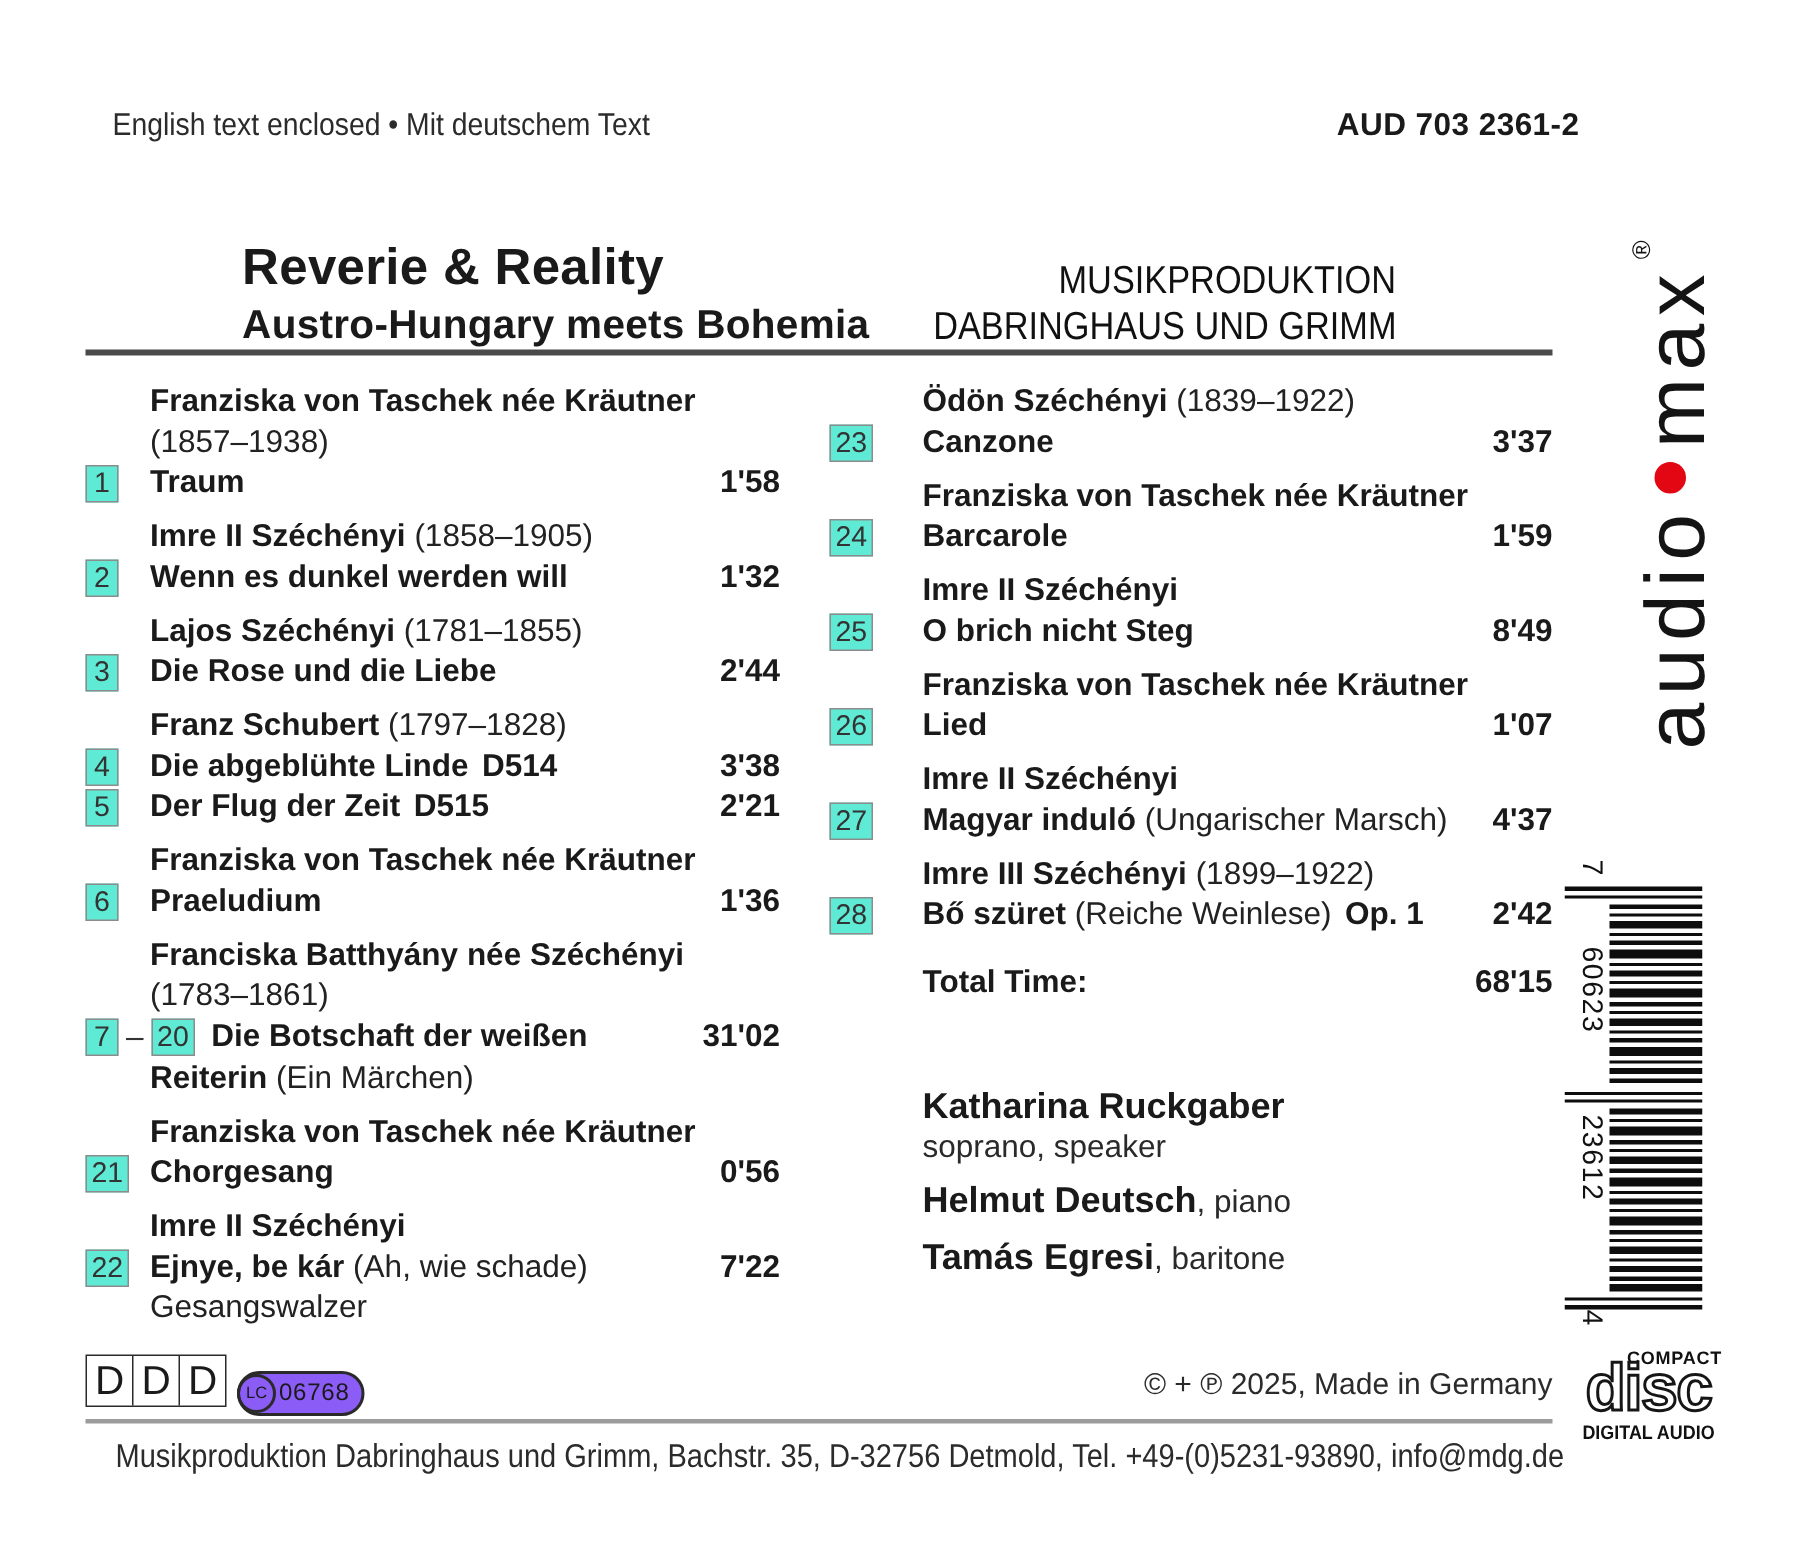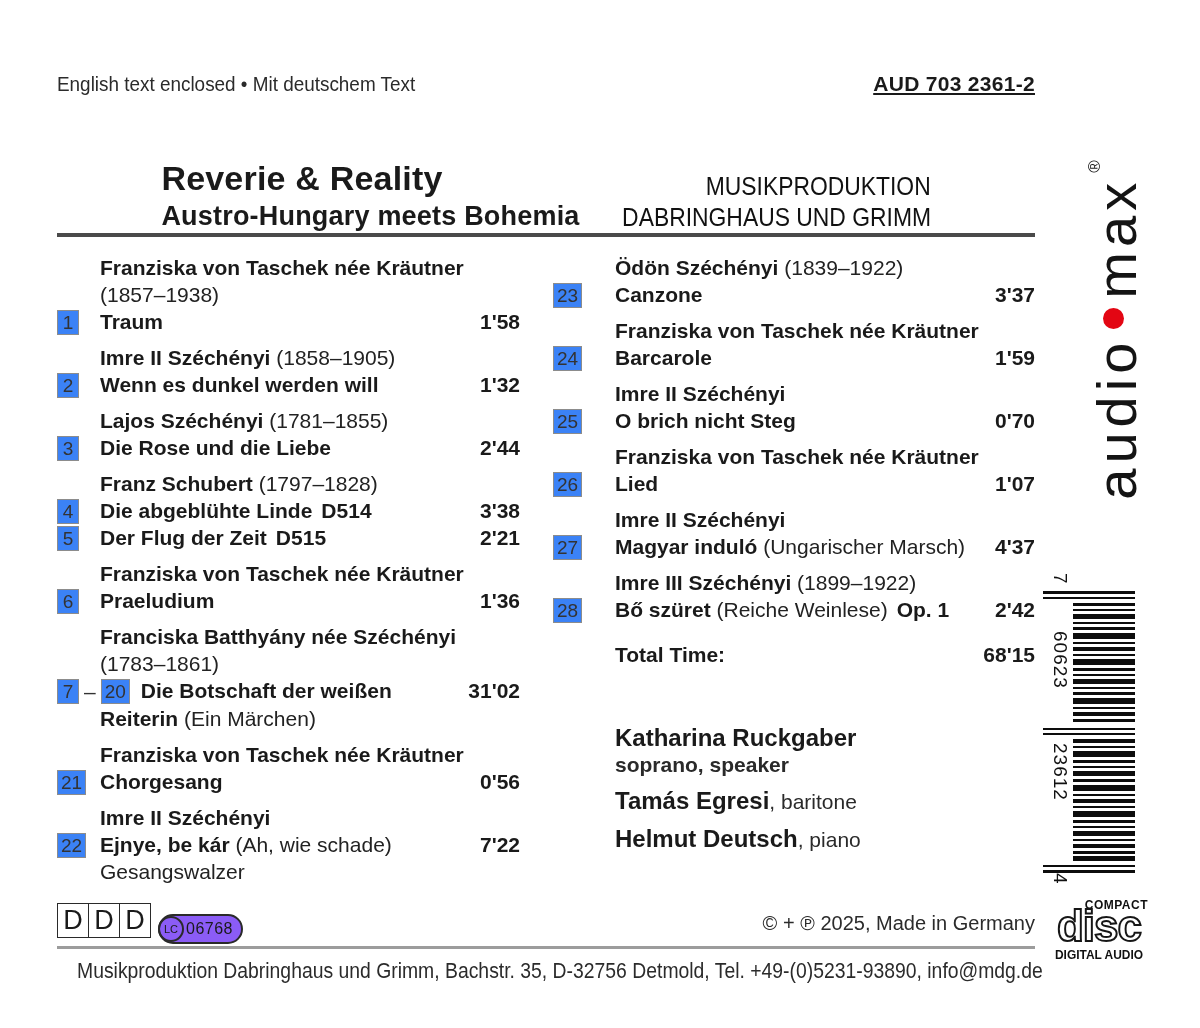--- a/index.html
+++ b/index.html
@@ -7,21 +7,21 @@
     width:1200px;height:1028px;position:relative;overflow:hidden;
     font-family:"Liberation Sans","DejaVu Sans",sans-serif;color:#1a1a1a;
     -webkit-font-smoothing:antialiased;
   }
   .b{font-weight:bold;}
   .r{font-weight:normal;color:#222;}
   .cond{display:inline-block;white-space:nowrap;transform:scaleX(0.9);transform-origin:0 50%;}
   .cond-r{display:inline-block;white-space:nowrap;transform:scaleX(0.88);transform-origin:100% 50%;}
 
   
-  .top-line{position:absolute;left:57px;top:72px;width:978px;display:flex;justify-content:space-between;align-items:flex-start;text-decoration:underline;}
+  .top-line{position:absolute;left:75px;top:72px;width:978px;display:flex;justify-content:space-between;align-items:flex-start;}
   .top-left{font-size:21px;color:#2b2b2b;}
   .catalog{font-size:21px;font-weight:bold;letter-spacing:.3px;}
 
   
   .masthead{position:absolute;left:57px;top:158px;width:978px;display:flex;justify-content:center;align-items:flex-end;}
   .album-title{font-size:34px;font-weight:bold;line-height:40px;letter-spacing:.2px;}
   .album-subtitle{font-size:27px;font-weight:bold;line-height:34px;letter-spacing:.2px;margin-top:1px;}
   .label-block{text-align:right;font-size:26px;line-height:31px;color:#111;}
   .rule-top{position:absolute;left:57px;top:233px;width:978px;height:4px;background:#4a4a4a;}
 
@@ -33,37 +33,37 @@
   .group{margin-bottom:9px;}
   .col-left .indent{margin-left:43px;}
   .col-right .indent{margin-left:62px;}
   .composer{white-space:nowrap;}
   .dates{color:#222;}
   .track-row{display:flex;align-items:baseline;}
   .num-cell{flex:none;width:43px;display:flex;align-items:center;gap:3px;}
   .col-right .num-cell{width:62px;}
   .num-cell.wide{width:auto;margin-right:11px;}
   .numbox{display:inline-flex;align-items:center;justify-content:center;min-width:22px;height:25px;padding:0 3px;
-    border:1.5px solid #8c8c8c;color:#333;font-size:19px;line-height:1;background:#3b82f6;box-sizing:border-box;}
+    border:1.5px solid #8c8c8c;color:#333;font-size:19px;line-height:1;background:#5eead4;box-sizing:border-box;}
   .dash{color:#333;margin:0 2px;}
   .title{flex:1;min-width:0;}
   .code{margin-left:9px;}
   .time{flex:none;font-weight:bold;margin-left:8px;}
   .cont{line-height:27px;}
 
   .total-row{display:flex;margin-top:9px;font-weight:bold;}
   .total-label{margin-left:62px;}
   .total-value{margin-left:auto;}
 
   
   .artists{margin-top:56px;margin-left:62px;}
   .artist{margin-bottom:10px;}
   .artist-name{font-size:24px;font-weight:bold;line-height:28px;text-align:center;}
   .artist-role{font-size:21px;color:#2a2a2a;}
-  .role-line{font-size:21px;color:#2a2a2a;line-height:25px;font-weight:bold;}
+  .role-line{font-size:21px;color:#2a2a2a;line-height:25px;}
 
   
   .audiomax{position:absolute;left:936px;top:294px;width:360px;height:72px;
     transform:rotate(-90deg);transform-origin:center;display:flex;align-items:center;justify-content:center;
     font-size:56px;letter-spacing:5px;color:#141414;white-space:nowrap;}
   .audiomax .dot{display:inline-block;width:21px;height:21px;border-radius:50%;margin:0 9px;position:relative;top:-3px;}
   .audiomax .reg{font-size:17px;position:relative;top:-21px;margin-left:5px;letter-spacing:0;}
 
   
   .barcode-wrap{position:absolute;left:931px;top:685px;width:316px;height:92px;transform:rotate(90deg);transform-origin:center;}
@@ -230,21 +230,21 @@
             <span class="time">1'59</span>
           </div>
         </div>
         <div class="group">
           <div class="composer indent"><span class="b">Imre II Széchényi</span></div>
           <div class="track-row">
             <span class="num-cell">
               <span class="numbox">25</span>
             </span>
             <span class="title"><span class="b">O brich nicht Steg</span></span>
-            <span class="time">0'70</span>
+            <span class="time">8'49</span>
           </div>
         </div>
         <div class="group">
           <div class="composer indent"><span class="b">Franziska von Taschek née Kräutner</span></div>
           <div class="track-row">
             <span class="num-cell">
               <span class="numbox">26</span>
             </span>
             <span class="title"><span class="b">Lied</span></span>
             <span class="time">1'07</span>
@@ -274,24 +274,24 @@
     <div class="total-row">
       <span class="total-label">Total Time:</span>
       <span class="total-value">68'15</span>
     </div>
     <div class="artists" id="artists">
         <div class="artist">
           <div><span class="artist-name">Katharina Ruckgaber</span></div>
           <div class="role-line">soprano, speaker</div>
         </div>
         <div class="artist">
+          <div><span class="artist-name">Helmut Deutsch</span><span class="artist-role">, piano</span></div>
+        </div>
+        <div class="artist">
           <div><span class="artist-name">Tamás Egresi</span><span class="artist-role">, baritone</span></div>
-        </div>
-        <div class="artist">
-          <div><span class="artist-name">Helmut Deutsch</span><span class="artist-role">, piano</span></div>
         </div>
       </div>
   </div>
 </div>
 
 <div class="audiomax">
   <span>audio</span>
   <span class="dot" id="am-dot" style="background: rgb(227, 6, 19);"></span>
   <span>max</span>
   <span class="reg">®</span>

